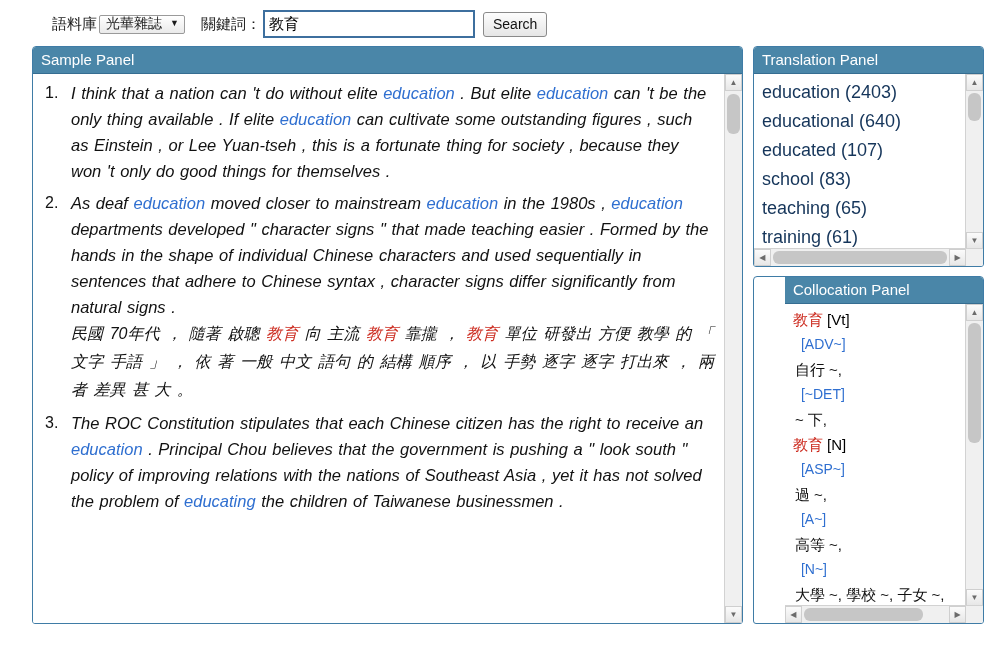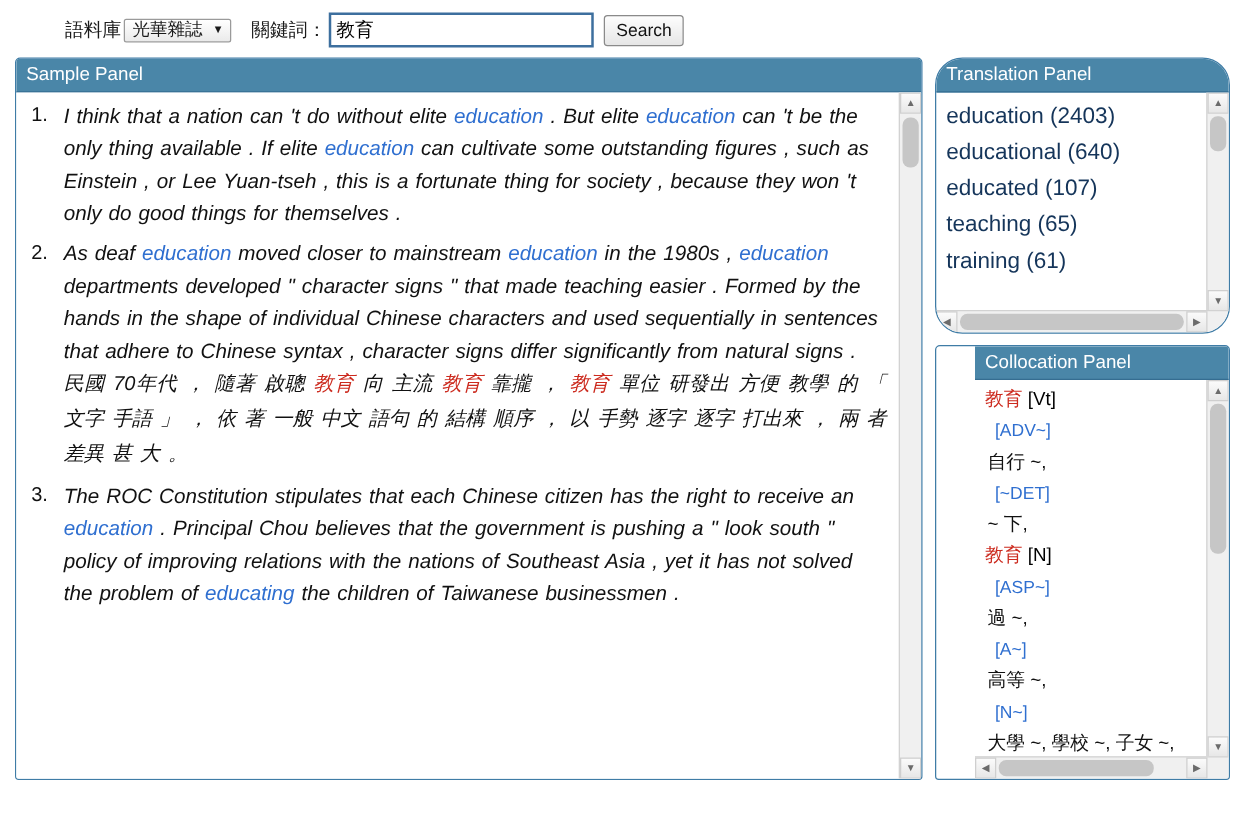--- a/index.html
+++ b/index.html
@@ -88,21 +88,21 @@
     overflow: hidden;
   }
   .panel-title {
     background: #4a86a8;
     color: #ffffff;
     font-size: 15px;
     padding: 4px 8px 5px 8px;
     border-bottom: 1px solid #356d91;
   }
 
-  .left-col { width: 726px; }
+  .left-col { width: 726px; margin-left: 20px; }
   .right-col {
     width: 236px;
     display: flex;
     flex-direction: column;
     gap: 9px;
   }
 
   
   #sample-panel { height: 578px; }
   .sample-body {
@@ -207,21 +207,21 @@
   .hscroll .arrow.right { right: 0; }
   .hscroll .thumb {
     position: absolute;
     top: 2px;
     height: 13px;
     background: #c6c6c6;
     border-radius: 6px;
   }
 
   
-  #translation-panel { height: 221px; border-radius: 22px; }
+  #translation-panel { height: 221px; }
   .trans-body {
     position: relative;
     height: 192px;
     overflow: hidden;
   }
   .trans-scroll {
     position: absolute;
     left: 0; top: 0; right: 18px; bottom: 18px;
     overflow: hidden;
     padding: 4px 0 0 0;
@@ -325,20 +325,21 @@
   <div class="right-col">
 
     <div class="panel" id="translation-panel">
       <div class="panel-title">Translation Panel</div>
       <div class="trans-body">
         <div class="trans-scroll">
           <div id="translation-list">
               <div class="trans-item">education (2403)</div>
               <div class="trans-item">educational (640)</div>
               <div class="trans-item">educated (107)</div>
+              <div class="trans-item">school (83)</div>
               <div class="trans-item">teaching (65)</div>
               <div class="trans-item">training (61)</div>
             </div>
         </div>
         <div class="vscroll" style="bottom:17px;">
           <div class="arrow up">▲</div>
           <div class="thumb" style="top:19px;height:28px;"></div>
           <div class="arrow down">▼</div>
         </div>
         <div class="hscroll">

